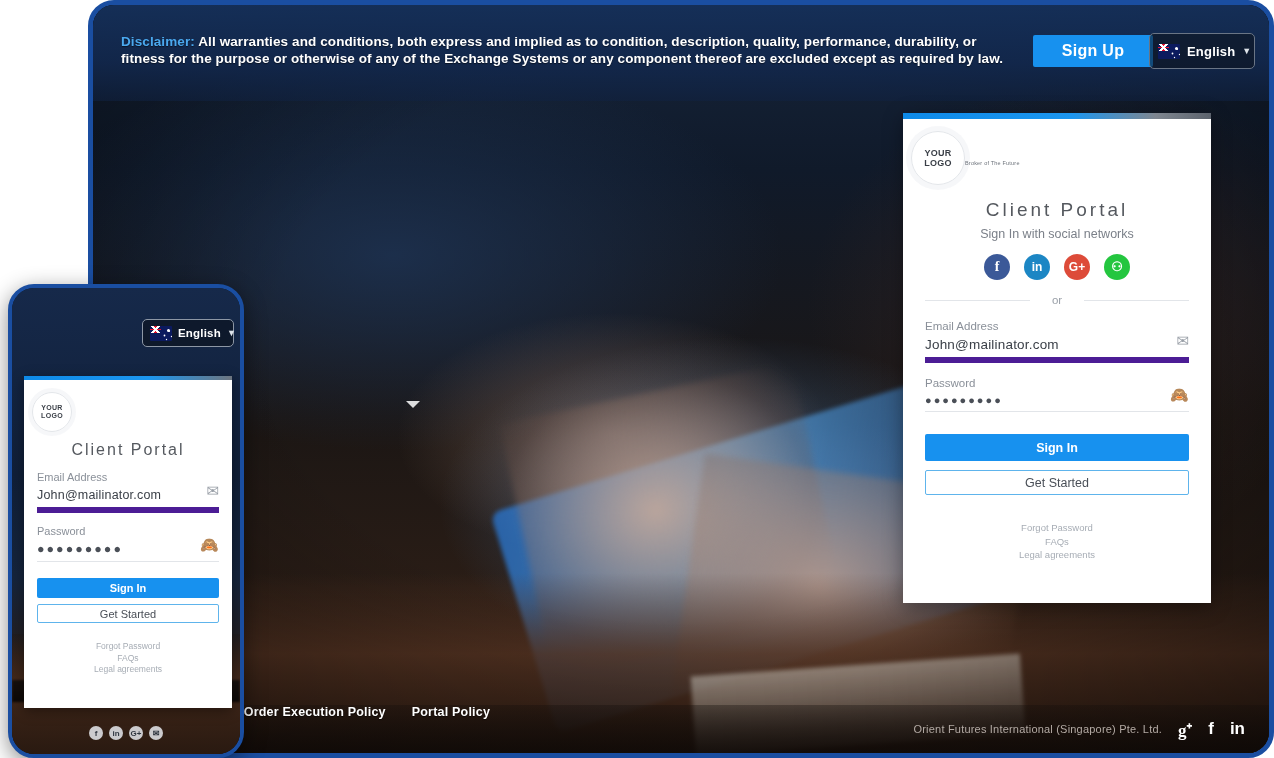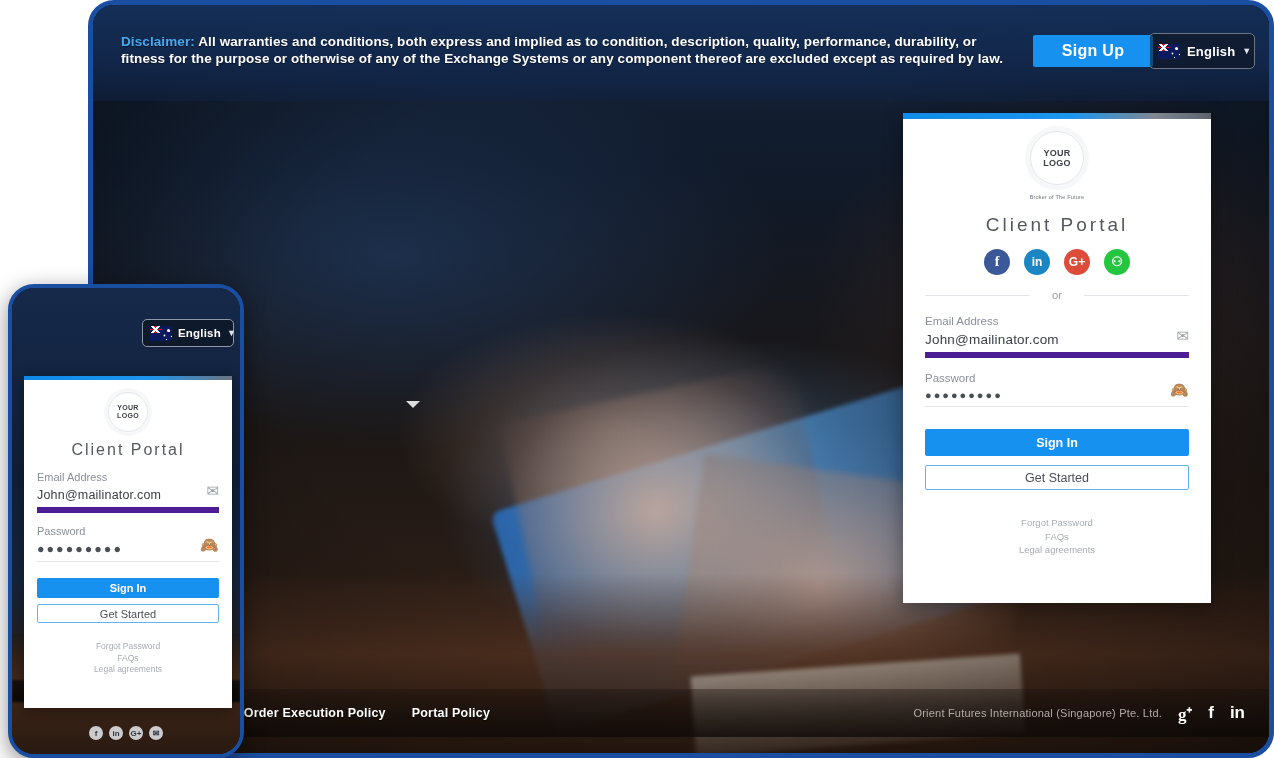--- a/index.html
+++ b/index.html
@@ -129,21 +129,21 @@
   
   .login-card {
     position: absolute; left: 810px; top: 108px; width: 308px; height: 490px;
     background: #ffffff;
     box-shadow: 0 4px 18px rgba(0,0,0,0.35);
   }
   .card-topbar {
     height: 6px; width: 100%;
     background: linear-gradient(90deg, #0e8ae8 0%, #1c96ef 55%, #7f8690 82%, #5c636d 100%);
   }
-  .logo-wrap { display: flex; flex-direction: column; align-items: center; padding-top: 12px; }
+  .logo-wrap { display: flex; flex-direction: row; align-items: center; padding-top: 12px; margin-left: 8px; }
   .logo-circle {
     width: 54px; height: 54px; border-radius: 50%;
     border: 1px solid #e3e6ea;
     box-shadow: 0 0 0 5px rgba(245,246,248,0.9);
     display: flex; align-items: center; justify-content: center;
     flex-direction: column;
   }
   .logo-l1, .logo-l2 {
     font-size: 9px; font-weight: bold; color: #3a3f47; letter-spacing: 0.3px; line-height: 10px;
   }
@@ -196,23 +196,23 @@
     font-family: "Liberation Sans", sans-serif;
   }
   .links { margin: 26px 22px 0 22px; }
   .links a {
     display: block; font-size: 9.5px; color: #a7adb5; text-decoration: none;
     line-height: 13.5px; cursor: pointer; text-align: center;
   }
 
   
   .footer-bar {
-    position: absolute; left: 0; bottom: 16px; width: 100%; height: 48px;
+    position: absolute; left: 0; bottom: 0; width: 100%; height: 48px;
     background: linear-gradient(180deg, rgba(20,14,11,0.35), rgba(12,8,6,0.75));
-    display: flex; align-items: center;
+    display: flex; 
   }
   .footer-links { display: flex; gap: 26px; margin-left: 28px; }
   .footer-links a {
     color: #ffffff; font-size: 12.5px; font-weight: bold; text-decoration: none;
     letter-spacing: 0.2px; text-shadow: 0 1px 1px rgba(0,0,0,0.6); cursor: pointer;
   }
   .footer-right { margin-left: auto; display: flex; align-items: center; gap: 16px; margin-right: 24px; }
   .copyright { color: #b3aaa4; font-size: 11px; letter-spacing: 0.2px; }
   .f-soc { color: #ffffff; font-size: 17px; font-weight: bold; cursor: pointer; }
   .f-soc.gp { font-family: "Liberation Serif", serif; }
@@ -311,20 +311,21 @@
 
         <div class="logo-wrap">
           <div class="logo-circle">
             <span class="logo-l1">YOUR</span>
             <span class="logo-l2">LOGO</span>
           </div>
           <div class="logo-tagline">Broker of The Future</div>
         </div>
 
         <div class="card-title">Client Portal</div>
+        <div class="card-sub">Sign In with social networks</div>
 
         <div class="socials">
           <div class="soc fb">f</div>
           <div class="soc li">in</div>
           <div class="soc gp">G+</div>
           <div class="soc wc">⚇</div>
         </div>
 
         <div class="or-row">
           <div class="or-line"></div>

